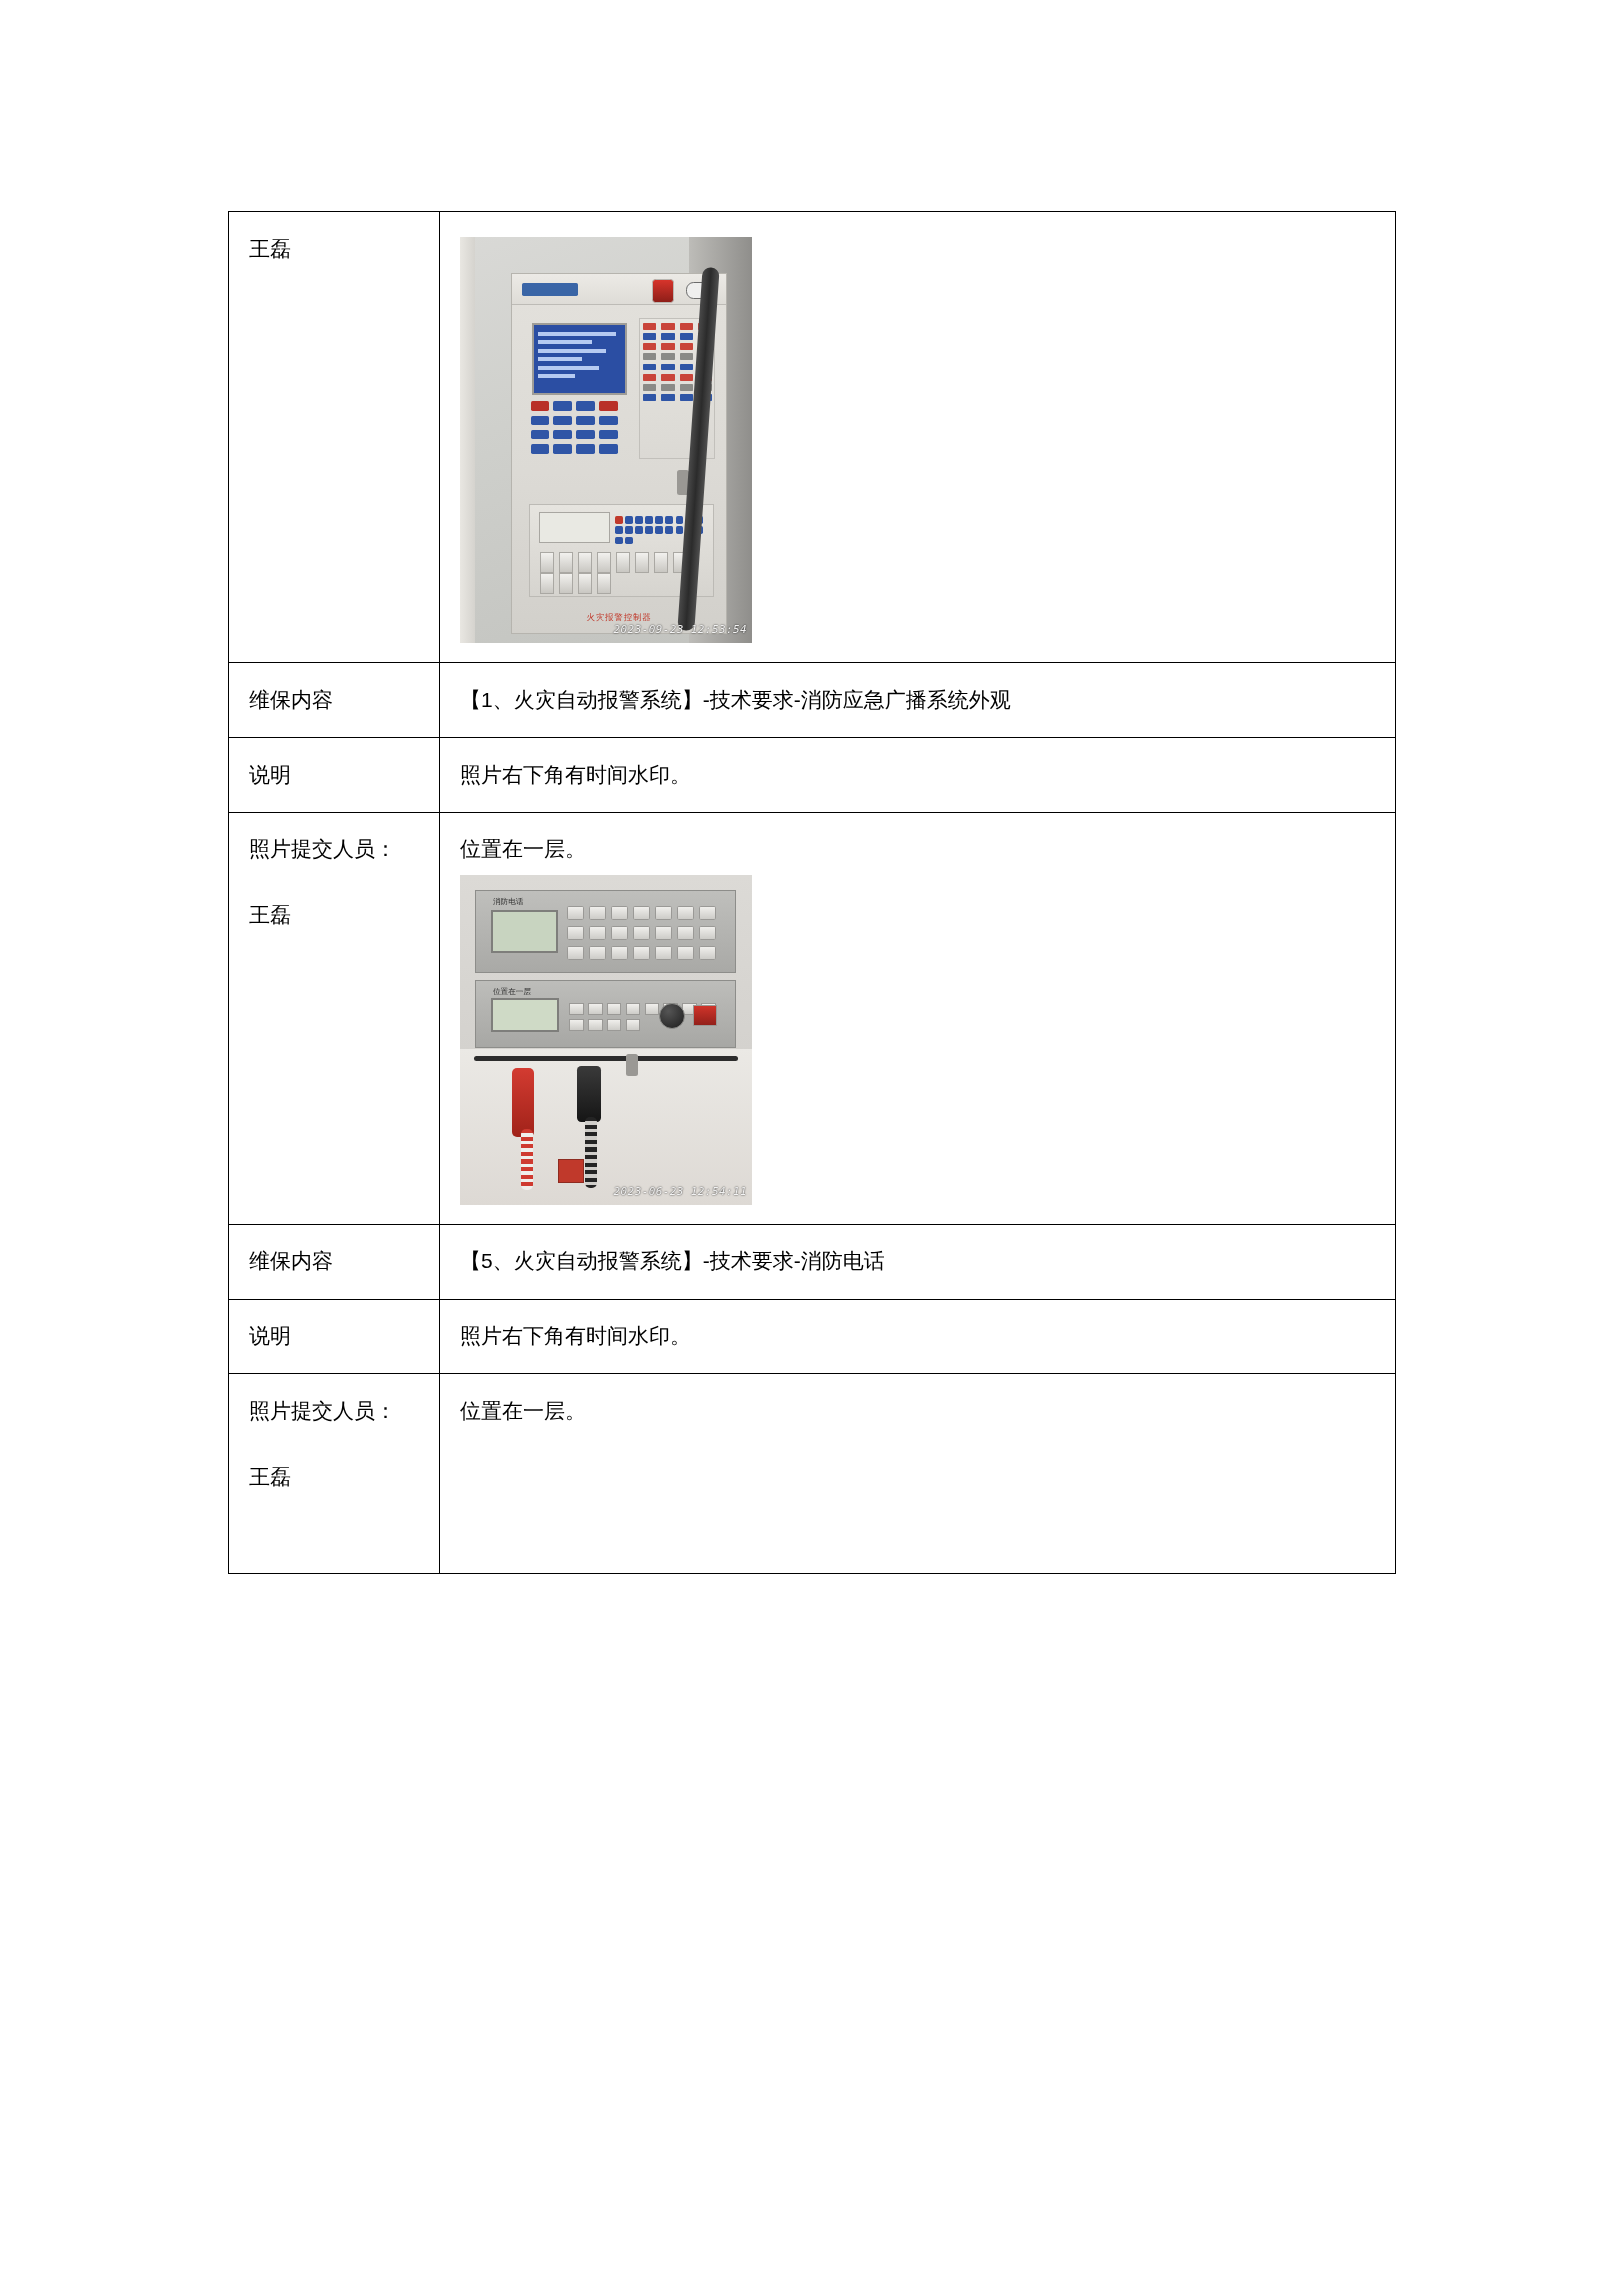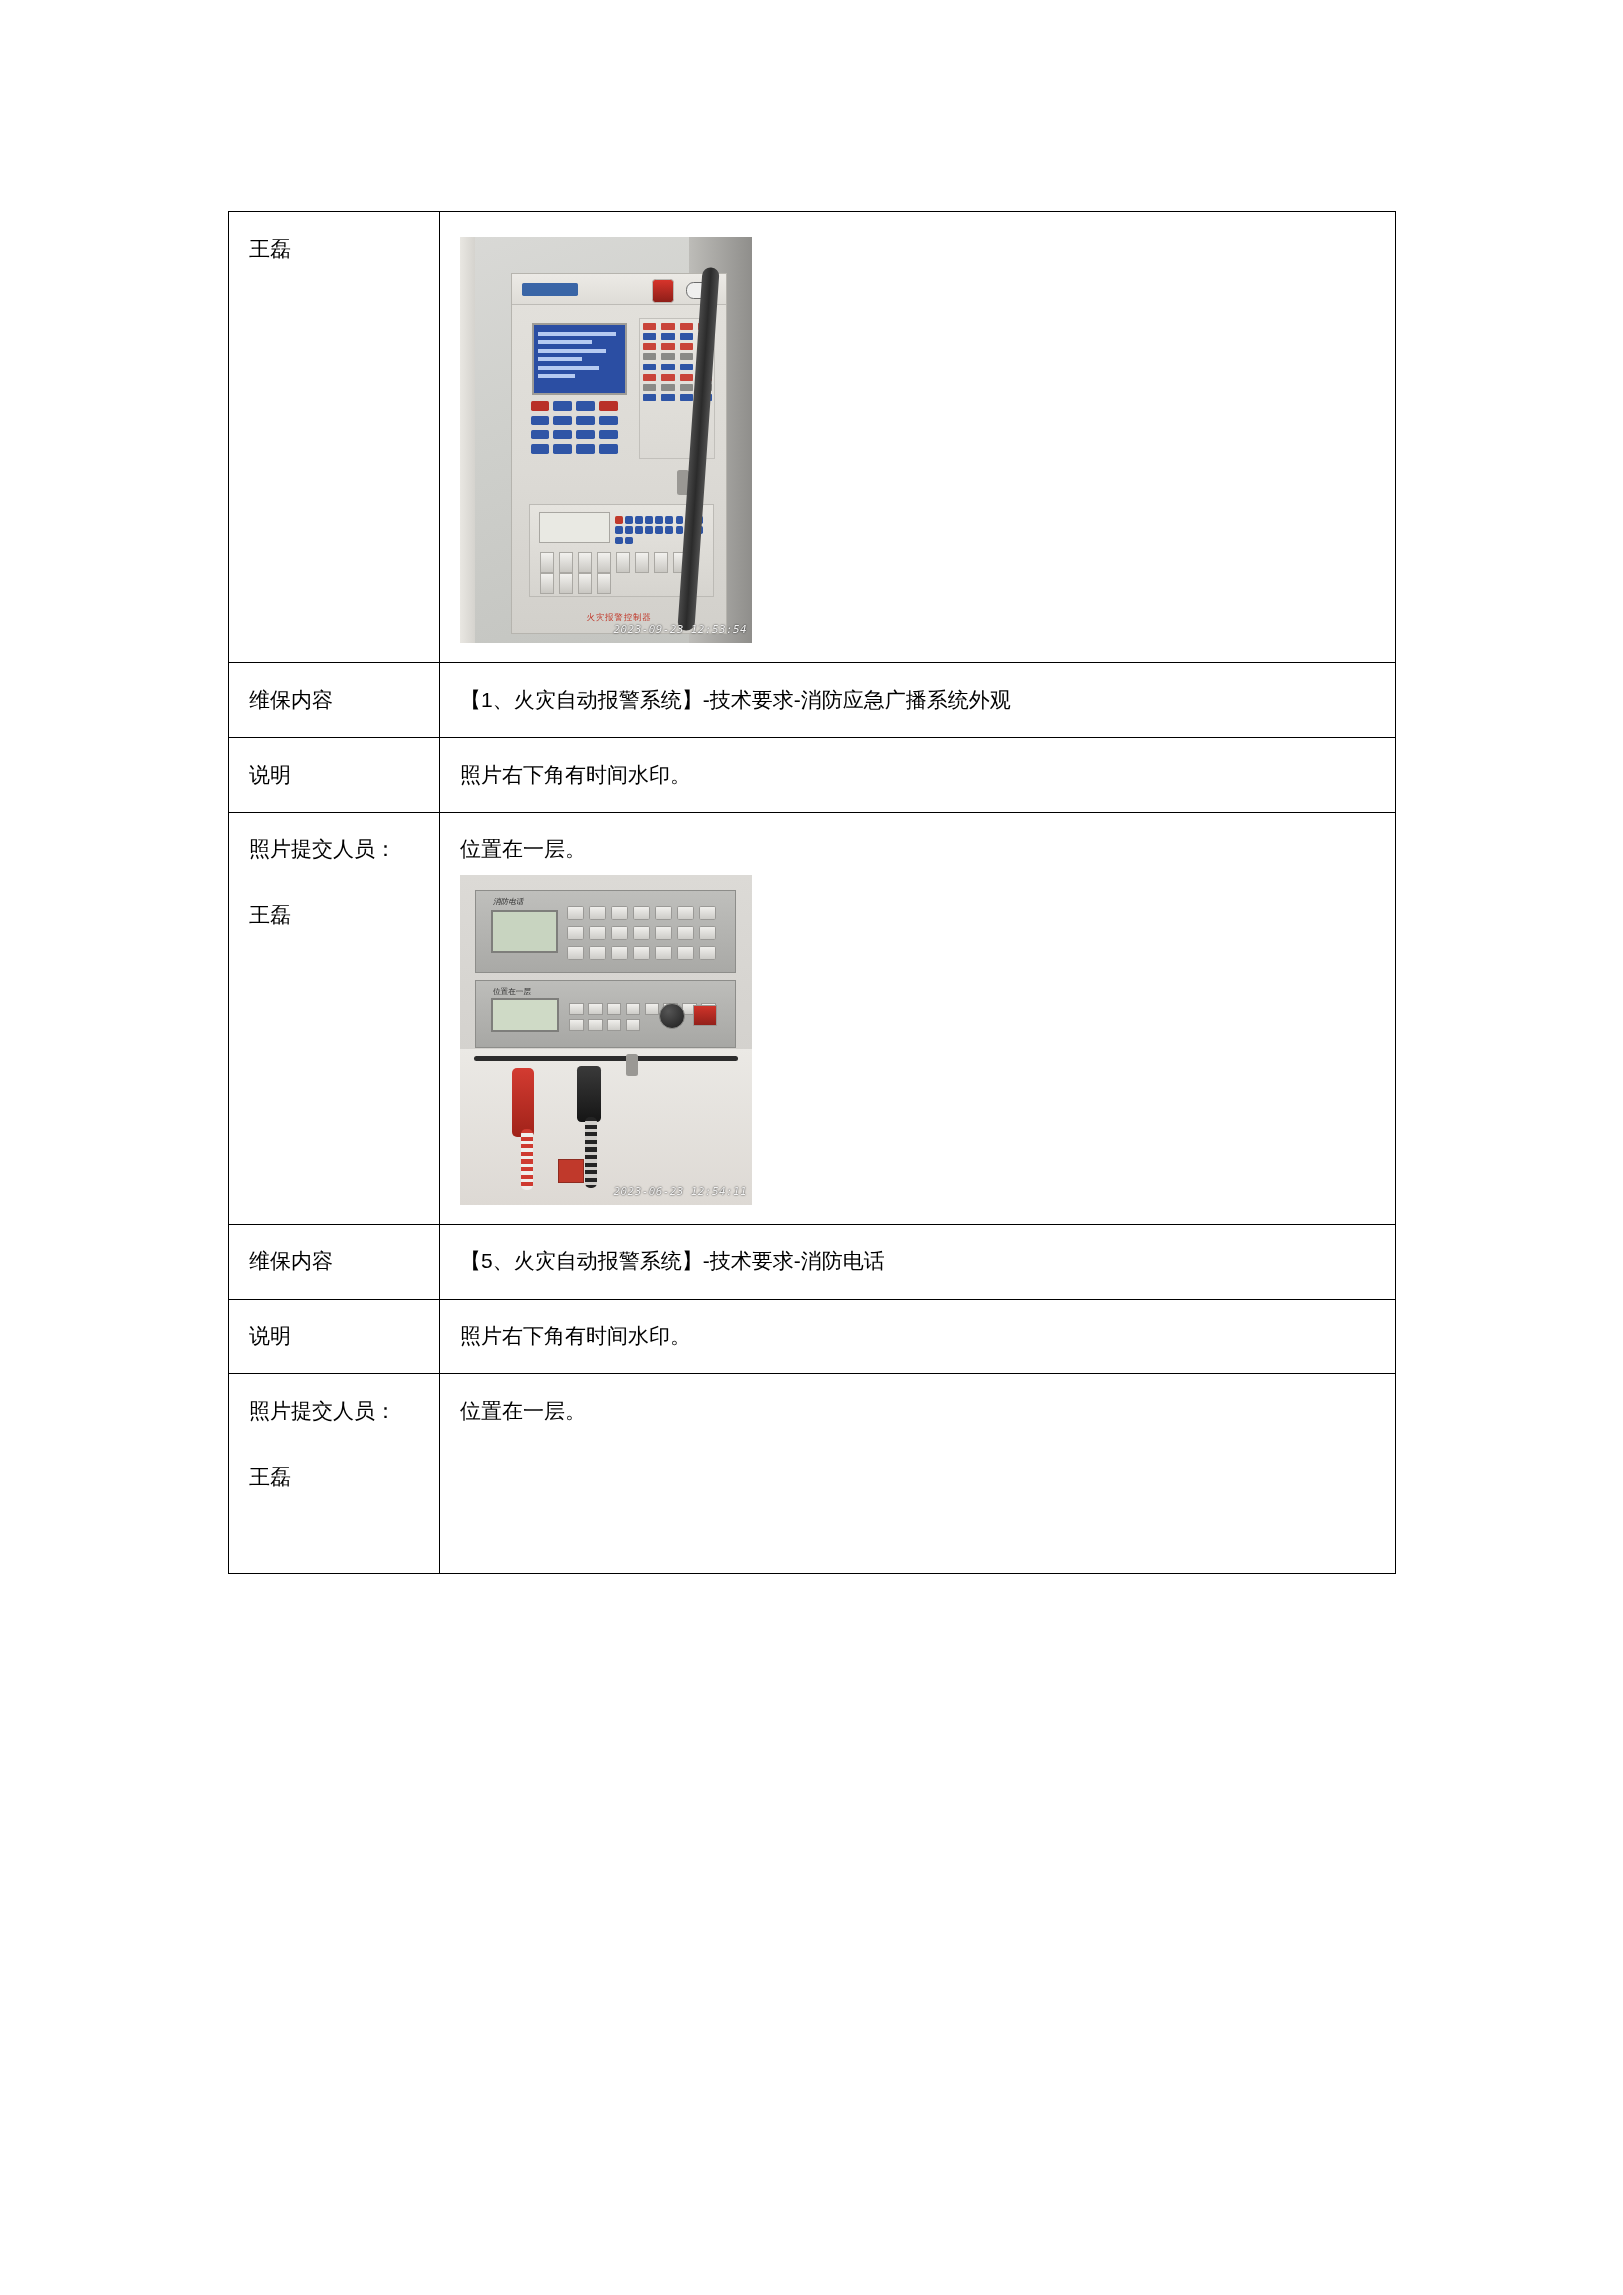--- a/index.html
+++ b/index.html
@@ -216,21 +216,21 @@
     border: 0.8px solid #8d8d8a;
   }
   .p2-top-screen {
     position: absolute; left: 15px; top: 18.6px;
     width: 63px; height: 39px;
     background: #c8d4c0;
     border: 2.5px solid #7e7e7b;
   }
   .p2-top-title {
     position: absolute; left: 17px; top: 4.2px;
-    font-size: 7.6px; color: #2d2d2d; font-style: italic;
+    font-size: 7.6px; color: #2d2d2d;
   }
   .p2-keys {
     position: absolute; left: 91px; top: 15px;
     width: 159px;
   }
   .p2-keys i {
     display: block; float: left;
     width: 15px; height: 12px;
     margin: 0 5px 6px 0;
     background: linear-gradient(180deg,#f0efec,#cdccc8);

